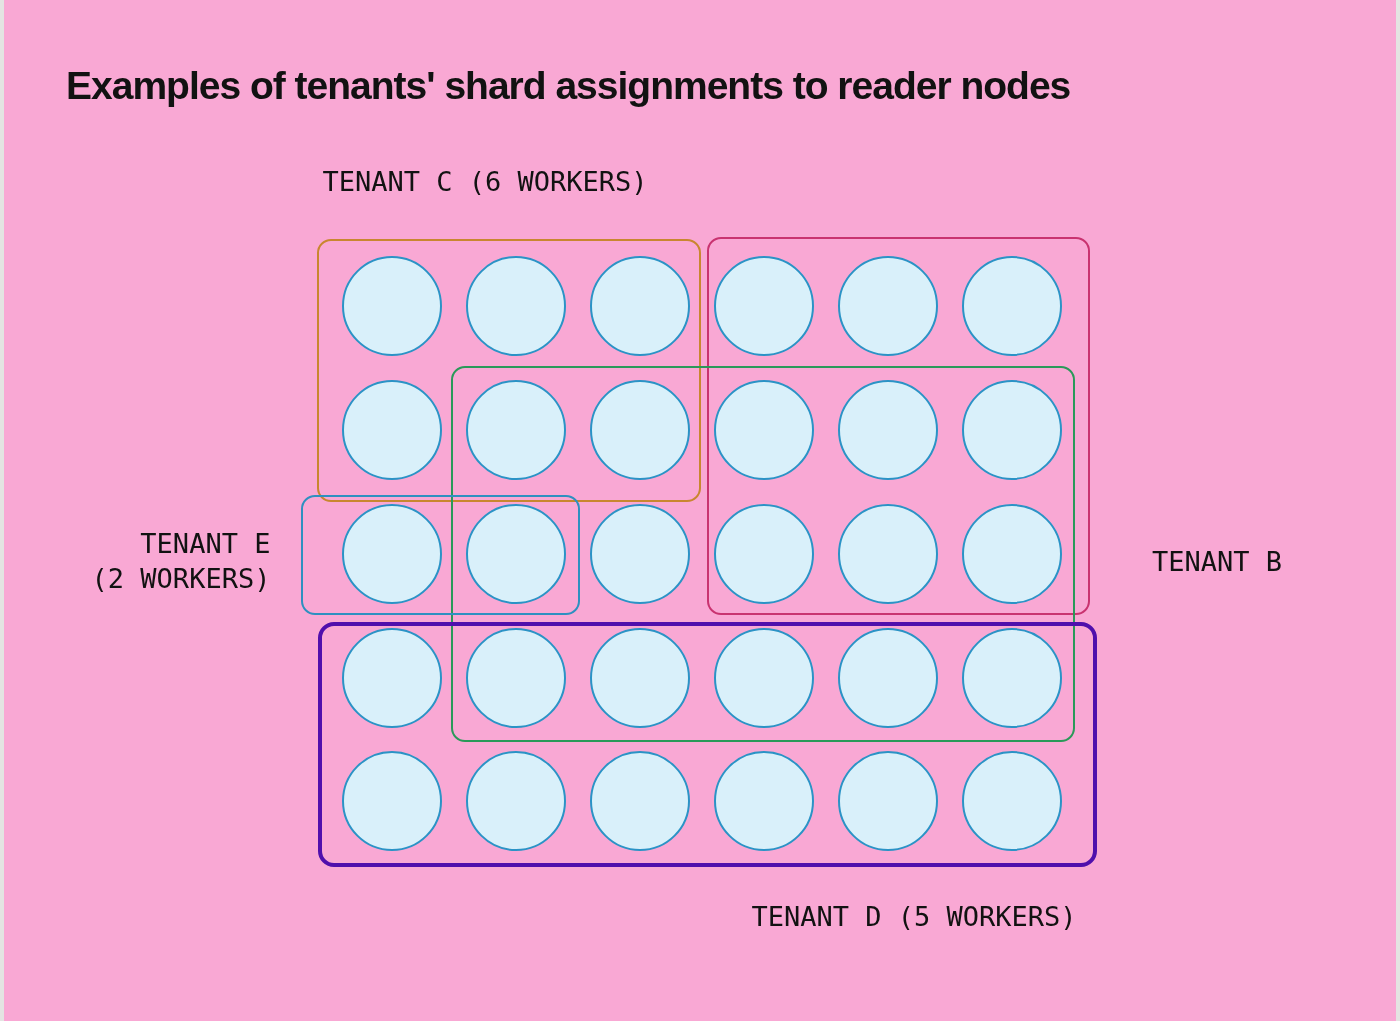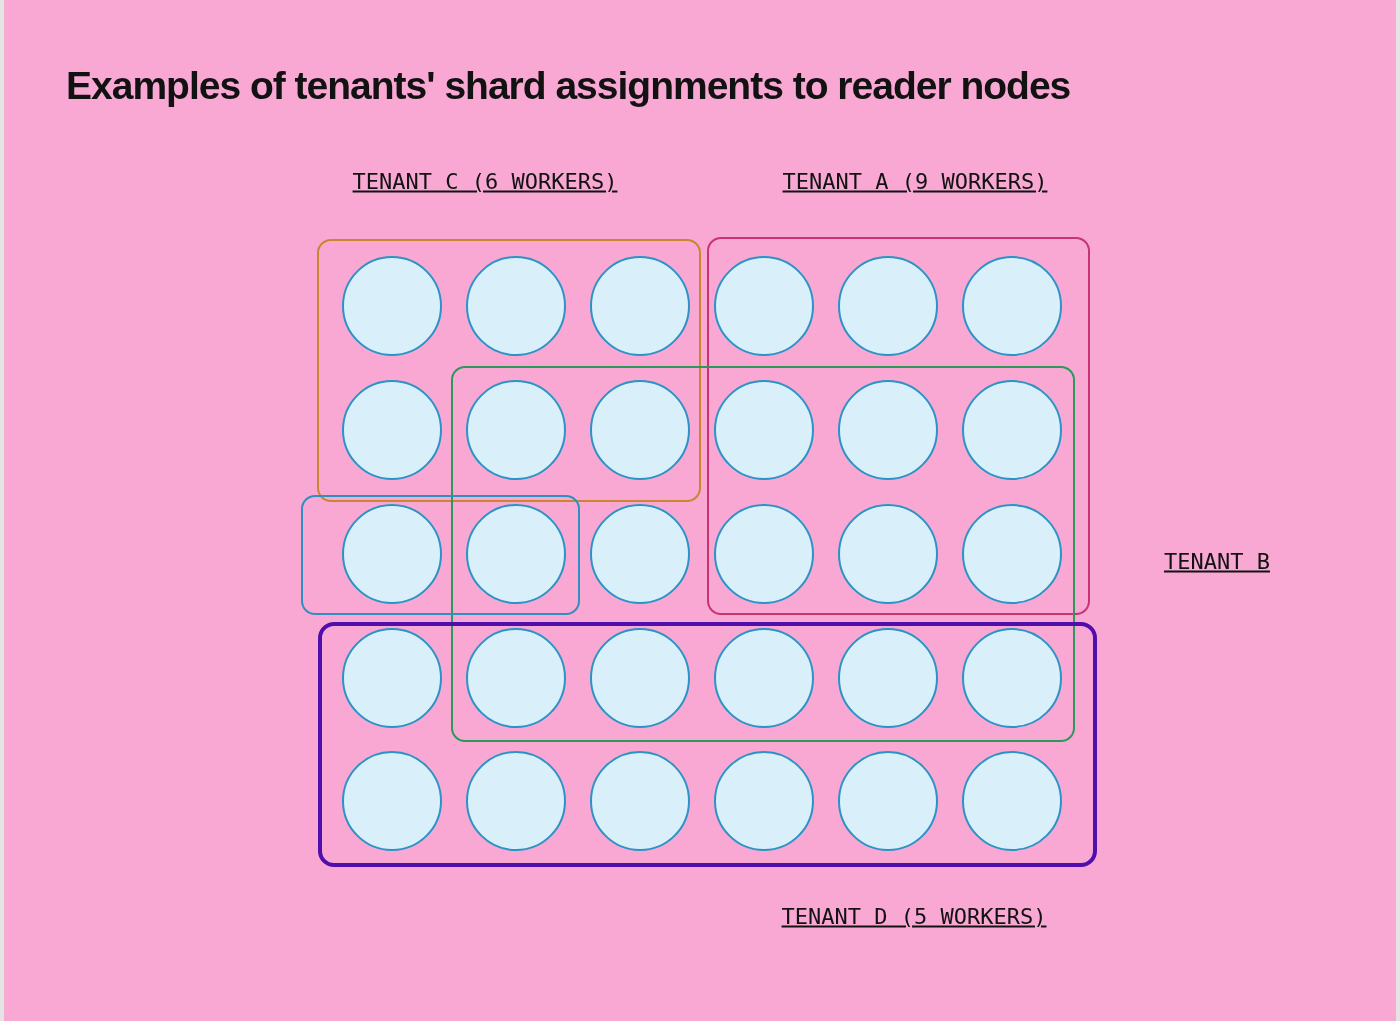--- a/index.html
+++ b/index.html
@@ -32,25 +32,24 @@
   }
   .tenant-box {
     position: absolute;
     box-sizing: border-box;
     background: transparent;
   }
   .tenant-label {
     position: absolute;
     transform: translate(-50%, -50%);
     text-align: right;
-    font-size: 22px;
+    font-size: 27px;
     line-height: 35px;
     color: #121212;
     white-space: pre;
-    text-decoration: underline;
   }
 </style>
 </head>
 <body>
 
 <div class="canvas">
   <h1 class="page-title">Examples of tenants' shard assignments to reader nodes</h1>
   <div id="diagram">
       <div class="node" style="left: 338px; top: 256px; width: 100px; height: 100px; background: rgb(217, 240, 250); border: 2px solid rgb(43, 147, 198);"></div>
       <div class="node" style="left: 462px; top: 256px; width: 100px; height: 100px; background: rgb(217, 240, 250); border: 2px solid rgb(43, 147, 198);"></div>
@@ -78,20 +77,20 @@
       <div class="node" style="left: 958px; top: 628px; width: 100px; height: 100px; background: rgb(217, 240, 250); border: 2px solid rgb(43, 147, 198);"></div>
       <div class="node" style="left: 338px; top: 751px; width: 100px; height: 100px; background: rgb(217, 240, 250); border: 2px solid rgb(43, 147, 198);"></div>
       <div class="node" style="left: 462px; top: 751px; width: 100px; height: 100px; background: rgb(217, 240, 250); border: 2px solid rgb(43, 147, 198);"></div>
       <div class="node" style="left: 586px; top: 751px; width: 100px; height: 100px; background: rgb(217, 240, 250); border: 2px solid rgb(43, 147, 198);"></div>
       <div class="node" style="left: 710px; top: 751px; width: 100px; height: 100px; background: rgb(217, 240, 250); border: 2px solid rgb(43, 147, 198);"></div>
       <div class="node" style="left: 834px; top: 751px; width: 100px; height: 100px; background: rgb(217, 240, 250); border: 2px solid rgb(43, 147, 198);"></div>
       <div class="node" style="left: 958px; top: 751px; width: 100px; height: 100px; background: rgb(217, 240, 250); border: 2px solid rgb(43, 147, 198);"></div>
       <div class="tenant-box" style="left: 313px; top: 239px; width: 384px; height: 263px; border: 2.5px solid rgb(201, 134, 47); border-radius: 14px;"></div>
       <div class="tenant-label" style="left: 481px; top: 181px;"><div>TENANT C (6 WORKERS)</div></div>
       <div class="tenant-box" style="left: 703px; top: 237px; width: 383px; height: 378px; border: 2.5px solid rgb(201, 51, 112); border-radius: 14px;"></div>
-      <div class="tenant-label" style="left: 911px; top: 181px;"><div>TENANT A (9 WORKERS)</div></div>
       <div class="tenant-box" style="left: 447px; top: 366px; width: 624px; height: 376px; border: 2.5px solid rgb(42, 153, 89); border-radius: 14px;"></div>
       <div class="tenant-label" style="left: 1213px; top: 561px;"><div>TENANT B</div></div>
       <div class="tenant-box" style="left: 297px; top: 495px; width: 279px; height: 120px; border: 2.5px solid rgb(46, 144, 192); border-radius: 14px;"></div>
+      <div class="tenant-label" style="left: 177px; top: 561px;"><div>TENANT E</div><div>(2 WORKERS)</div></div>
       <div class="tenant-box" style="left: 314px; top: 622px; width: 779px; height: 245px; border: 4px solid rgb(80, 15, 172); border-radius: 16px;"></div>
       <div class="tenant-label" style="left: 910px; top: 916px;"><div>TENANT D (5 WORKERS)</div></div>
     </div>
 </div>
 
 </body></html>

